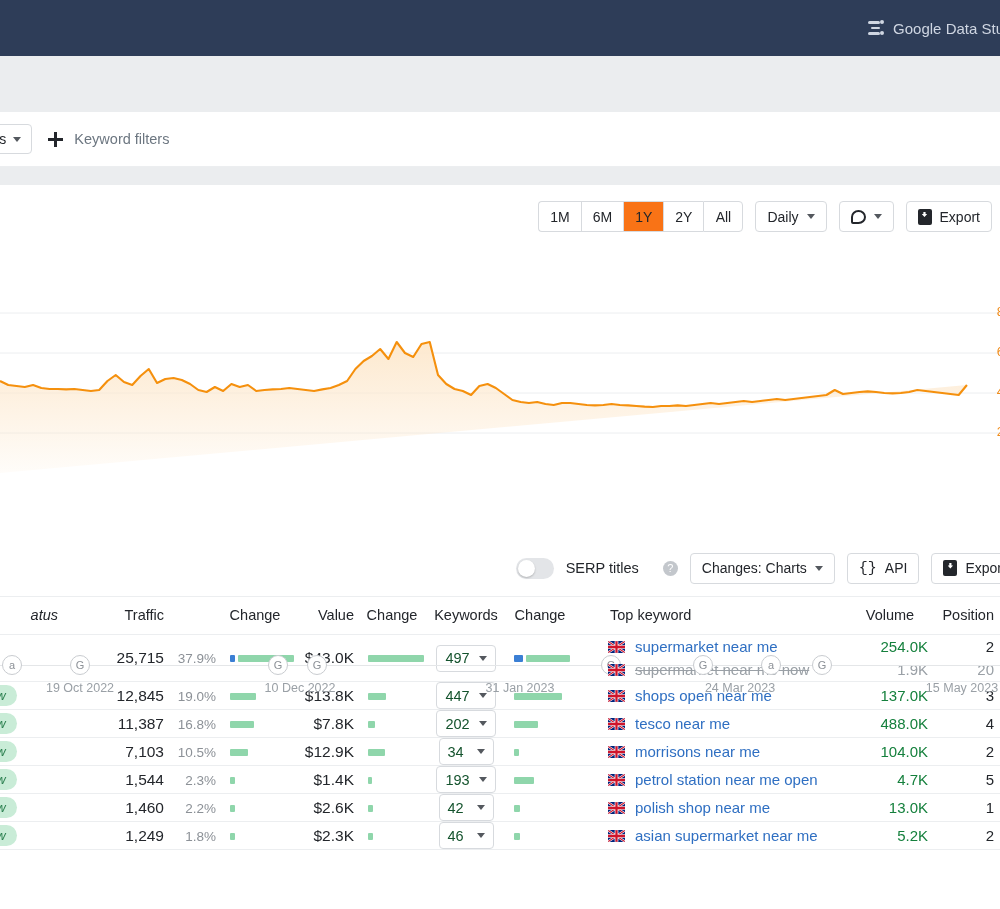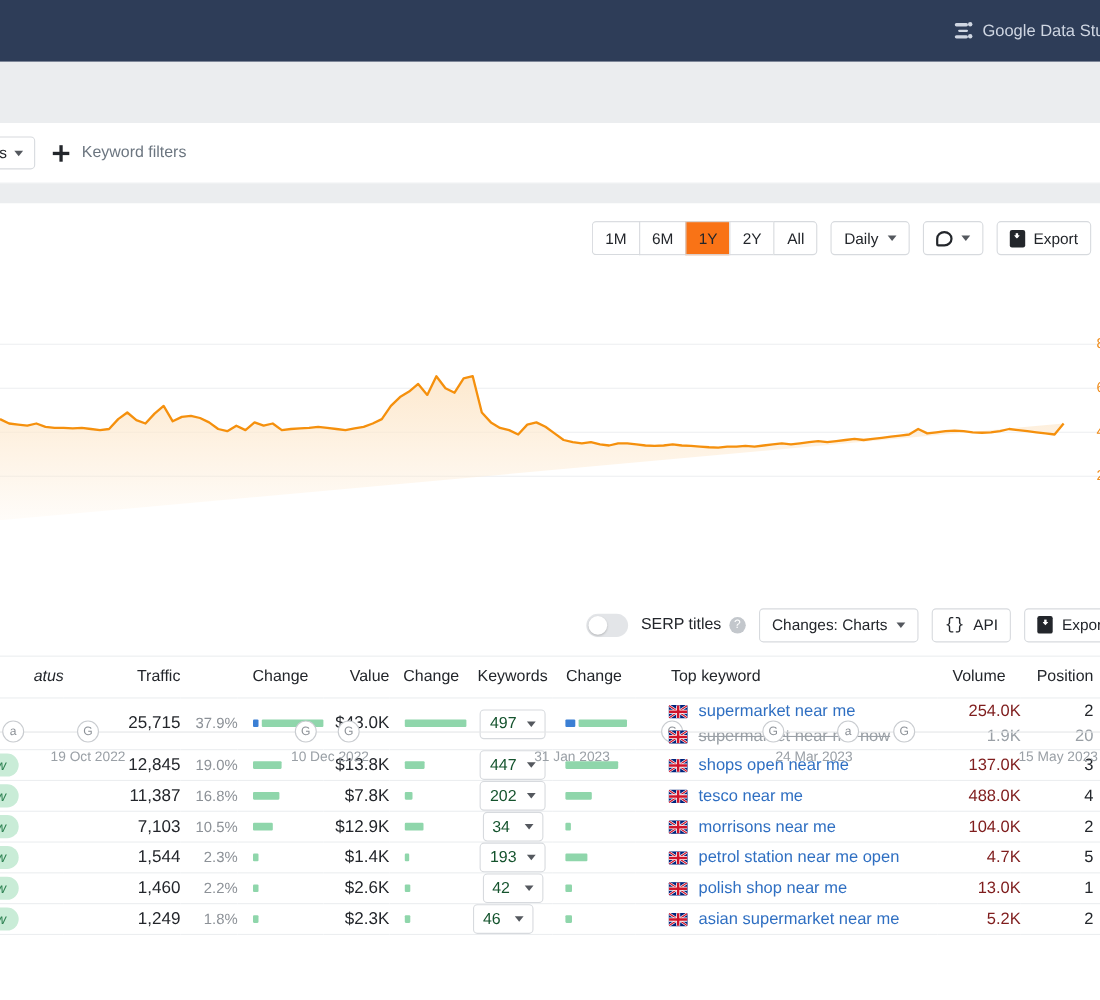--- a/index.html
+++ b/index.html
@@ -124,21 +124,21 @@
   }
   .toggle {
     width:38px;height:21px;border-radius:11px;background:#e3e5e8;
     position:relative; cursor:pointer;
   }
   .toggle::after {
     content:""; position:absolute; left:2px; top:2px;
     width:17px;height:17px;border-radius:50%;background:#fff;
     box-shadow:0 1px 2px rgba(0,0,0,.22);
   }
-  .tt-label { font-size:14.5px; color:#23262b; display:flex; align-items:center; gap:7px; }
+  .tt-label { font-size:14.5px; color:#23262b; display:flex; align-items:center; gap:24px; }
   .help {
     width:15px;height:15px;border-radius:50%;background:#c3c7cc;color:#fff;
     font-size:11px;display:flex;align-items:center;justify-content:center;cursor:pointer;
   }
 
   table { width:100%; border-collapse:collapse; table-layout:fixed; }
   th {
     font-size:14.5px; color:#23262b; font-weight:normal;
     text-align:right; padding:10px 0 11px 0; border-bottom:1px solid #eceef0;
     white-space:nowrap;
@@ -173,21 +173,21 @@
     background:#fff; cursor:pointer; min-width:55px;
   }
   .kwrow { display:flex; align-items:center; gap:10px; padding:3px 0; }
   .flag {
     width:17px;height:12px;flex:none;border-radius:1px;overflow:hidden;
     display:inline-block; position:relative; background:#00247d;
   }
   .flag svg { display:block; }
   .kwlink { font-size:15px; color:#2f6fc2; cursor:pointer; white-space:nowrap; }
   .kwlink.lost { color:#9aa0a6; text-decoration:line-through; }
-  .vol { font-size:15px; color:#7f1d1d; }
+  .vol { font-size:15px; color:#15803d; }
   .vol.lost { color:#9aa0a6; }
   .pos { font-size:15px; color:#23262b; }
   .pos.lost { color:#9aa0a6; }
   .subline { padding:3px 0; }
 </style>
 </head>
 <body>
 
 <div class="topbar">
   <div class="gds-badge">
@@ -645,21 +645,21 @@
     </td>
     <td class="c-tbar" style="text-align:left;padding-left:14px">
       <span class="bar bar-green" style="width:5px"></span>
     </td>
     <td class="c-value">
       <span class="cell-num">$2.3K</span>
     </td>
     <td class="c-vbar" style="text-align:left;padding-left:14px">
       <span class="bar bar-green" style="width:5px"></span>
     </td>
-    <td class="c-kw" style="">
+    <td class="c-kw" style="text-align:center">
       <span class="kw-pill">
         <span>46</span>
         <span class="caret"></span>
       </span>
     </td>
     <td class="c-kbar" style="text-align:left;padding-left:12px">
       <span class="bar bar-green" style="width:6px"></span>
     </td>
     <td class="c-top" style="padding-left:30px">
             <div class="kwrow">

